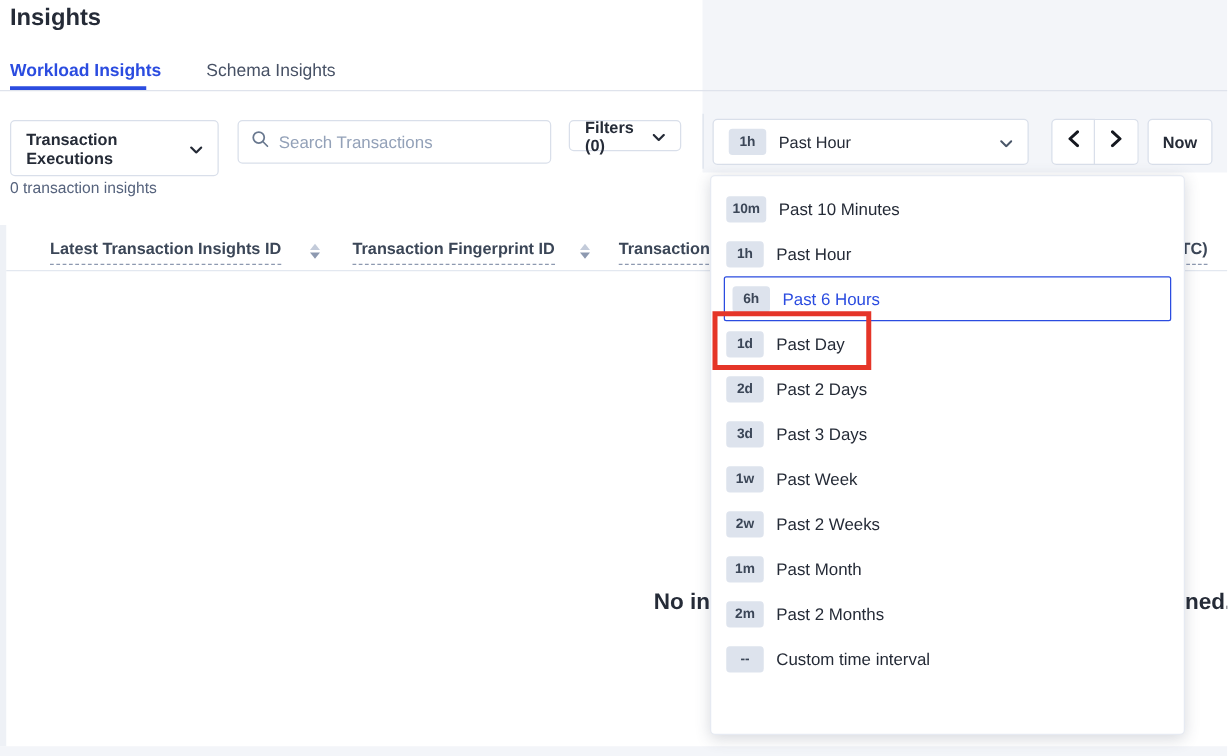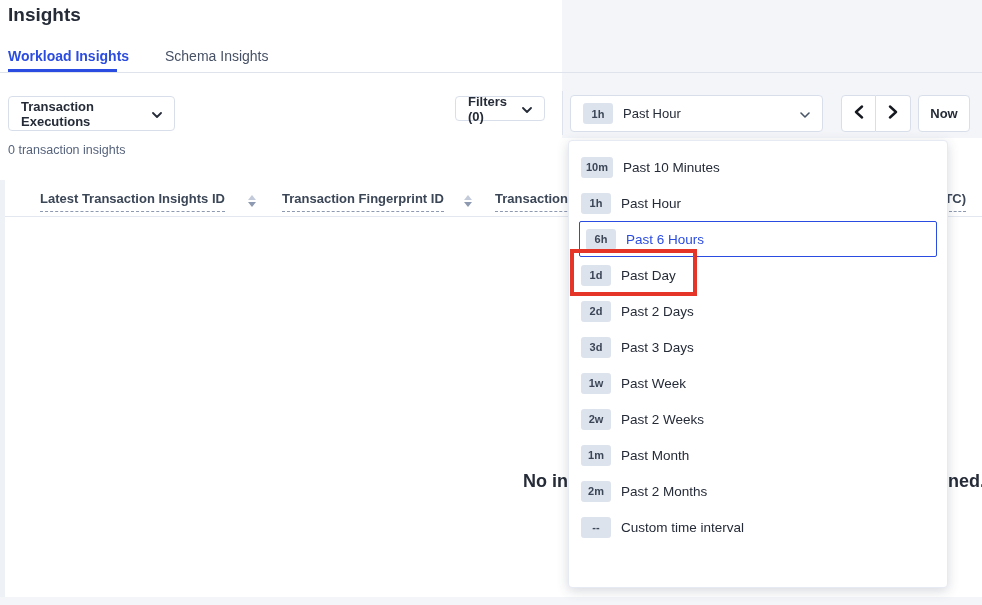--- a/index.html
+++ b/index.html
@@ -16,21 +16,21 @@
   .page-title { position:absolute; left:8px; top:4px; font-size:19px; font-weight:700; color:#252b37; }
   .tab { position:absolute; top:48px; font-size:14px; font-weight:700; cursor:pointer; }
   .tab-workload { left:8px; color:var(--accent); }
   .tab-schema { left:145px; color:#475165; font-weight:400;margin-left:20px; }
   .tab-underline { position:absolute; left:8px; top:69px; width:109px; height:3px; background:var(--accent); }
   .tabs-border { position:absolute; left:0; top:72px; width:982px; height:1px; background:#dfe3ec; }
 
   
   .btn { position:absolute; background:#fff; border:1px solid #d9dfea; border-radius:4px;
          display:flex; align-items:center; font-size:13px; font-weight:700; color:#252b37; cursor:pointer; }
-  .type-select { left:8px; top:96px; width:167px; height:35px; padding:0 12px; justify-content:space-between; }
+  .type-select { left:8px; top:96px; width:167px; height:45px; padding:0 12px; justify-content:space-between; }
   .filters-btn { left:455px; top:96px; width:90px; height:25px; padding:0 12px; justify-content:space-between; }
   .search-box { position:absolute; left:190px; top:96px; width:251px; height:35px; background:#fff;
                 border:1px solid #d9dfea; border-radius:4px; display:flex; align-items:center; padding:0 10px; gap:8px; }
   .search-box input { border:none; outline:none; flex:1; font-size:13.5px; font-family:"Liberation Sans",sans-serif; color:#252b37; background:transparent; }
   .search-box input::placeholder { color:#93a1b8; }
   .toolbar-divider { position:absolute; left:562px; top:91px; width:1px; height:44px; background:#dde2ec; }
 
   .time-btn { left:570px; top:95px; width:253px; height:37px; padding:0 12px; gap:10px; font-weight:400; }
   .time-btn .chev { margin-left:auto; }
   .badge { display:inline-flex; align-items:center; justify-content:center; min-width:30px; height:21px;
@@ -94,20 +94,29 @@
 
   <div class="btn type-select">
     <span>Transaction Executions</span>
     <span class="chev">
       <svg width="10" height="6" viewBox="0 0 10 6">
           <polyline points="1,1 5,5 9,1" fill="none" stroke="#252b37" stroke-width="1.8" stroke-linecap="round" stroke-linejoin="round"></polyline>
         </svg>
     </span>
   </div>
 
+  <div class="search-box">
+    <span>
+      <svg width="14" height="14" viewBox="0 0 14 14">
+          <circle cx="6" cy="6" r="4.4" fill="none" stroke="#69788f" stroke-width="1.4"></circle>
+          <line x1="9.4" y1="9.4" x2="13" y2="13" stroke="#69788f" stroke-width="1.4" stroke-linecap="round"></line>
+        </svg>
+    </span>
+    <input type="text" placeholder="Search Transactions" style="">
+  </div>
 
   <div class="btn filters-btn">
     <span>Filters (0)</span>
     <span class="chev">
       <svg width="10" height="6" viewBox="0 0 10 6">
           <polyline points="1,1 5,5 9,1" fill="none" stroke="#252b37" stroke-width="1.8" stroke-linecap="round" stroke-linejoin="round"></polyline>
         </svg>
     </span>
   </div>
 

